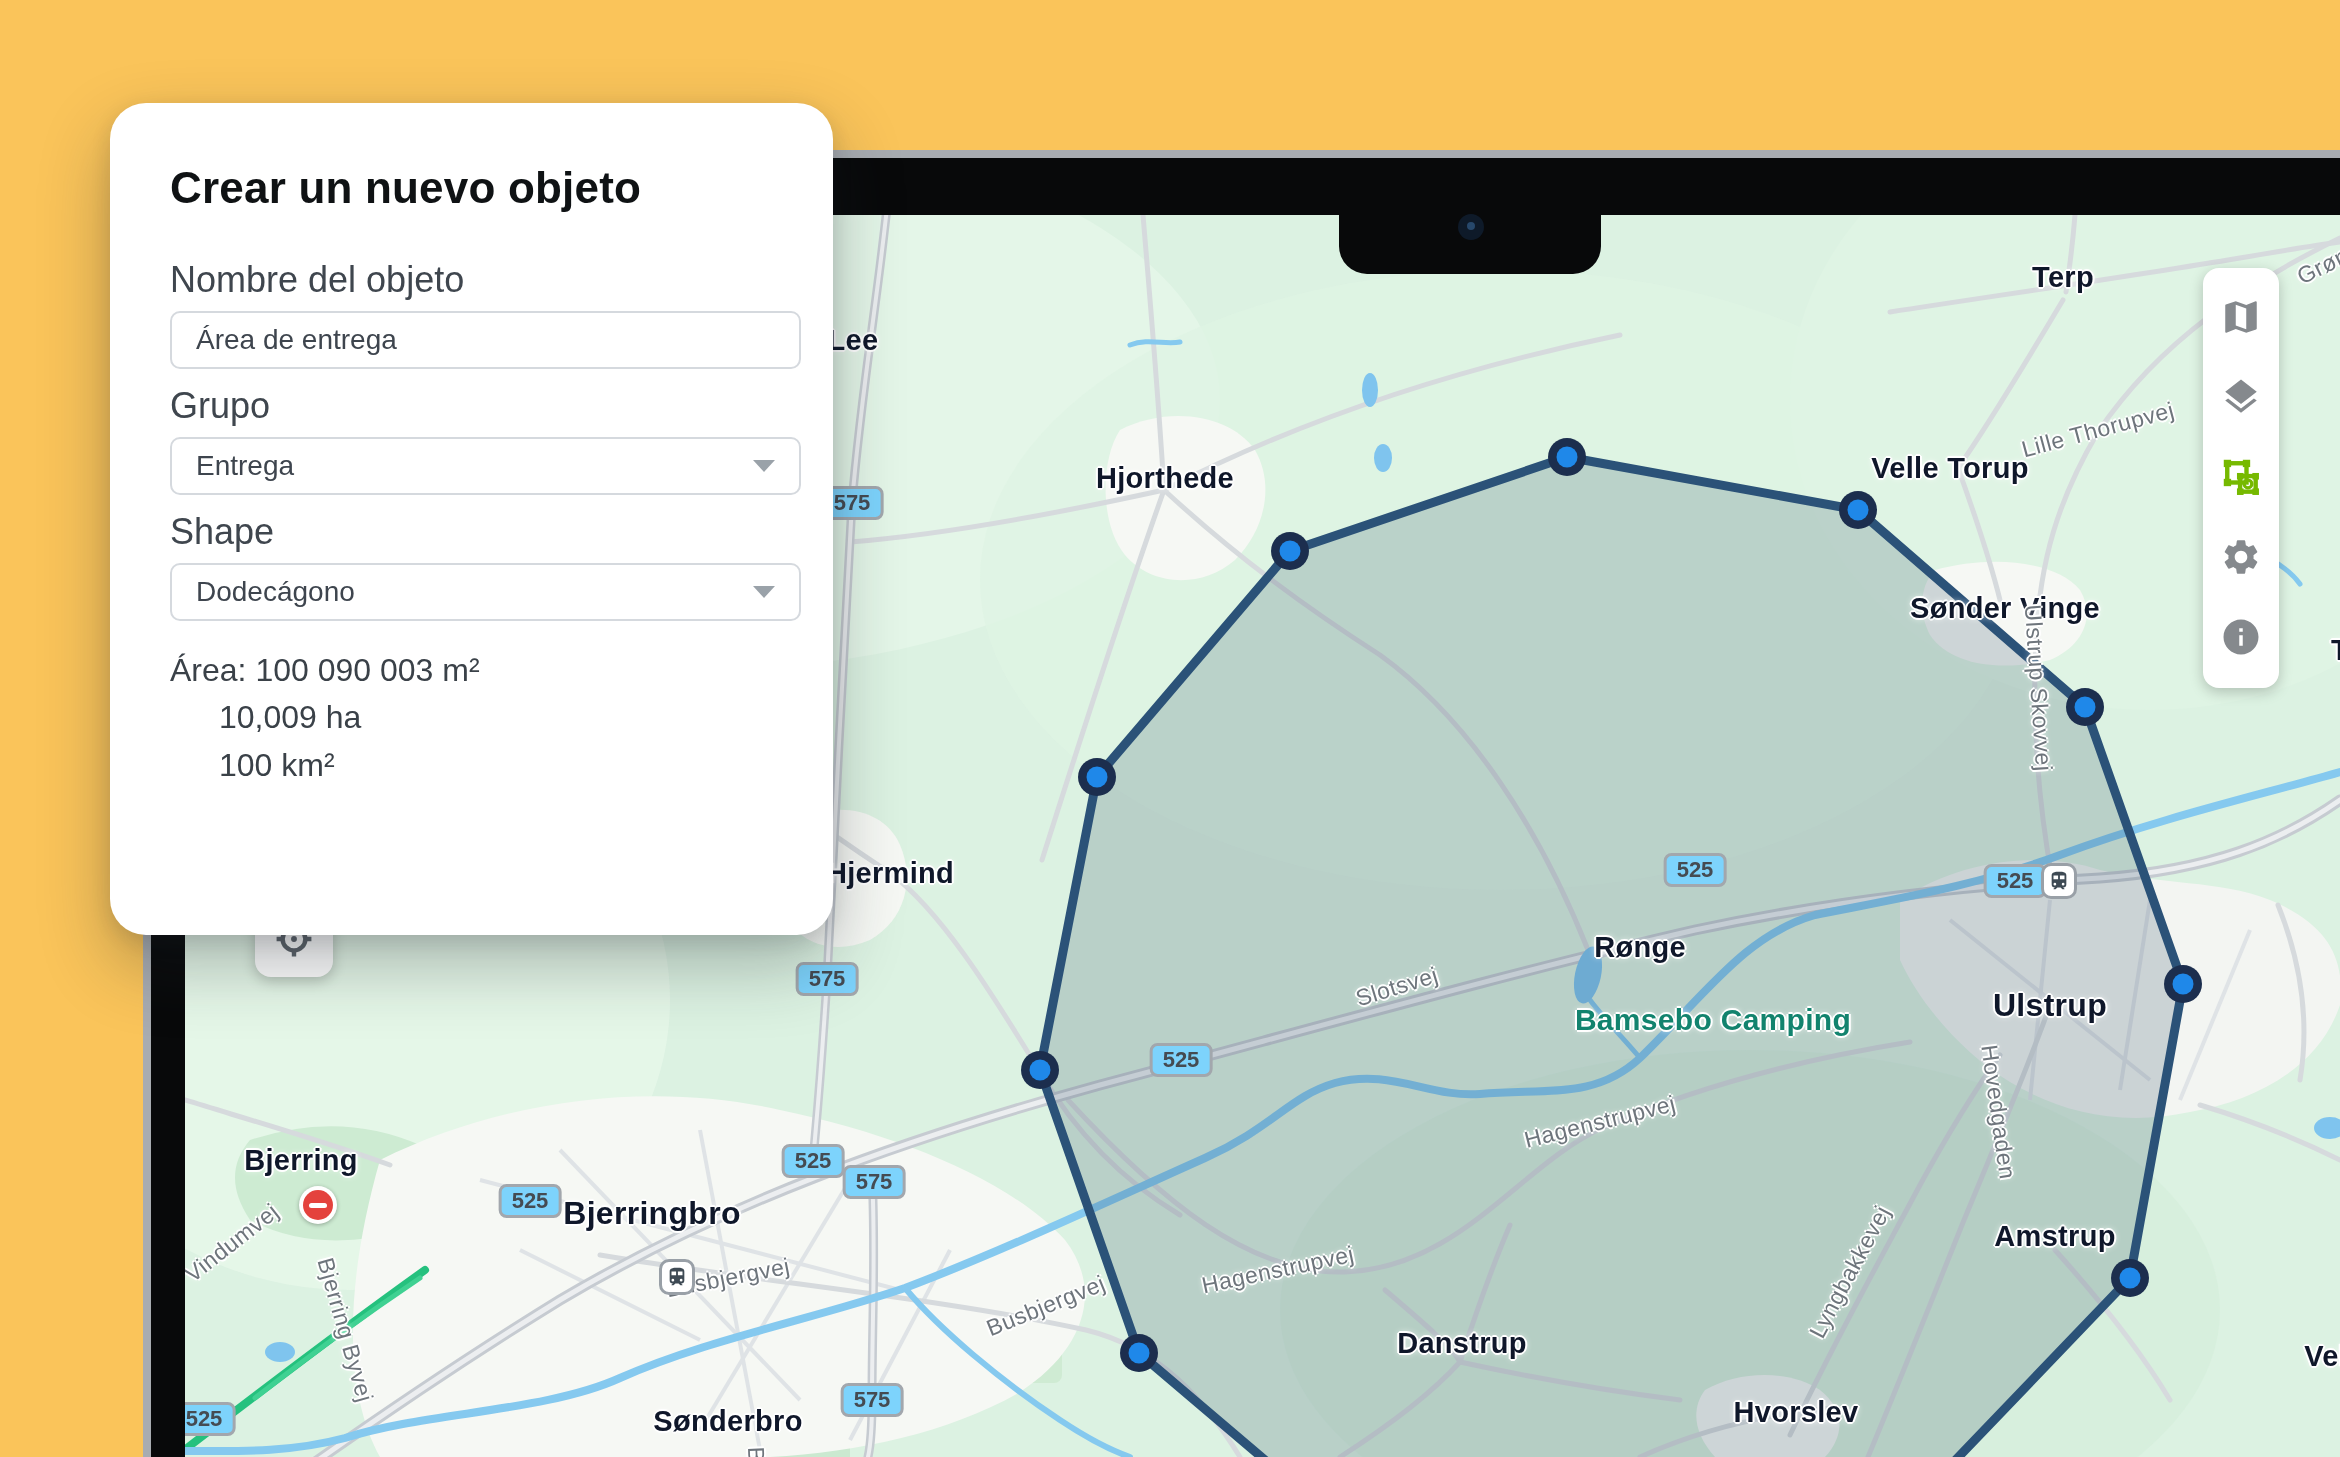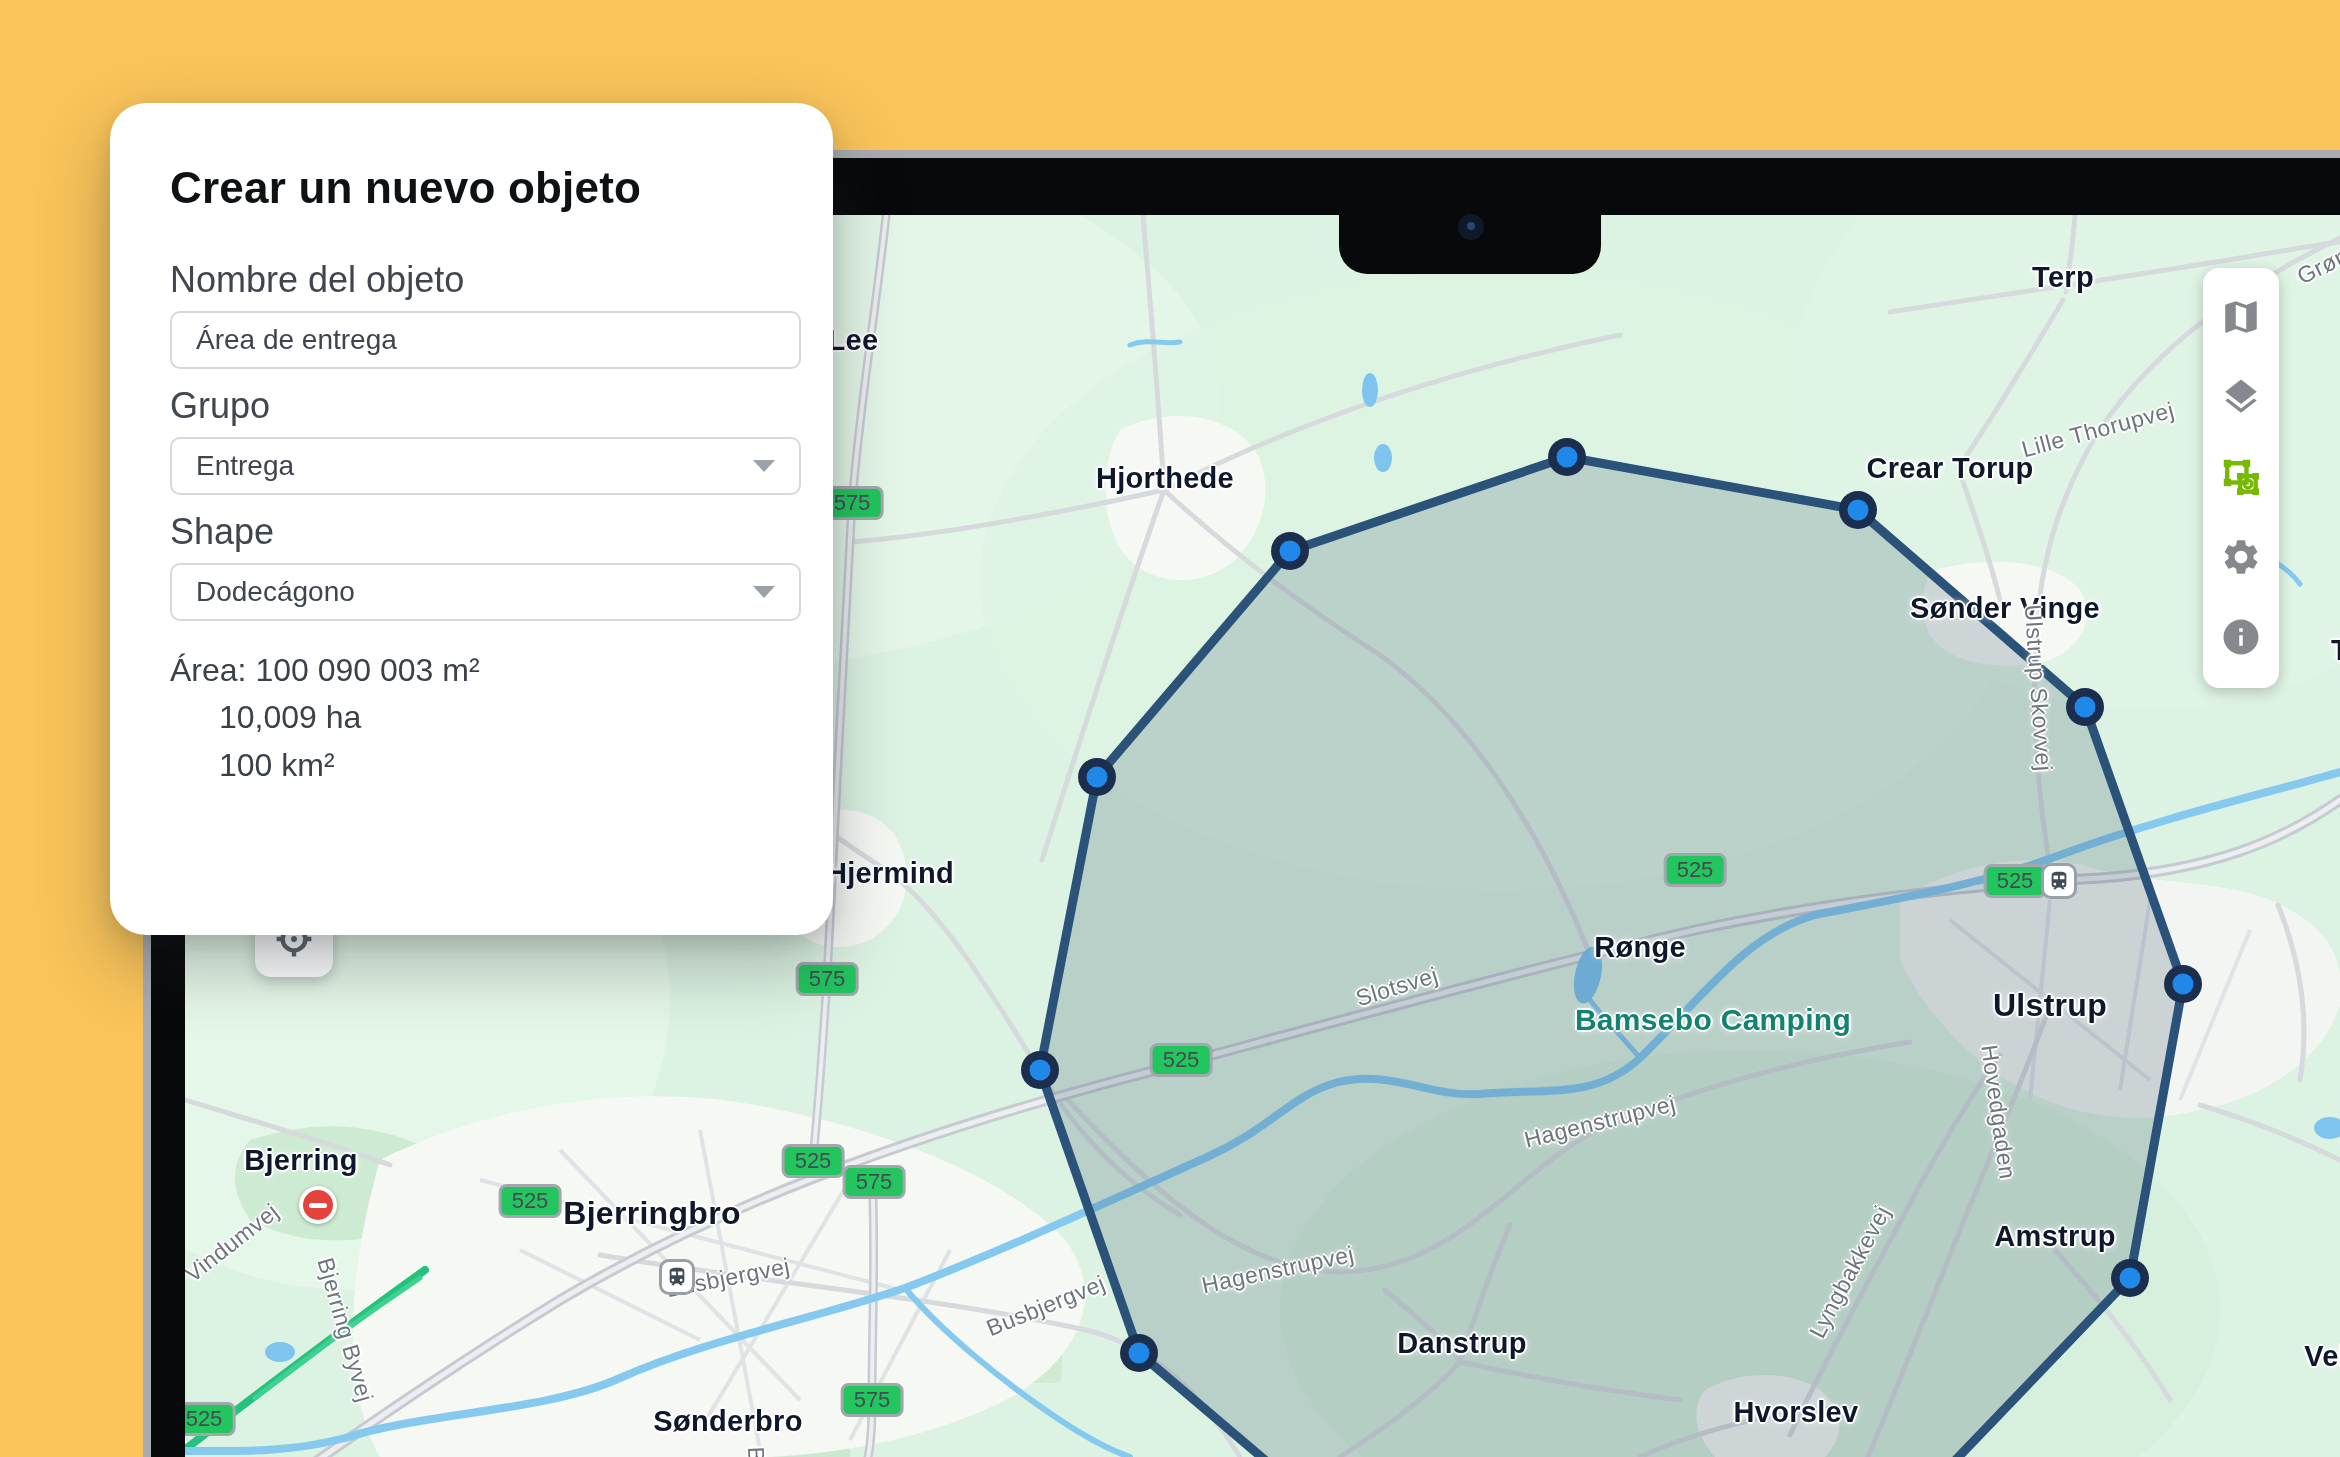--- a/index.html
+++ b/index.html
@@ -30,22 +30,22 @@
   .tlabel{position:absolute;transform:translate(-50%,-50%);color:#0f172a;font-size:29px;font-weight:700;
     white-space:nowrap;letter-spacing:.3px;
     text-shadow:2px 0 0 #fff,-2px 0 0 #fff,0 2px 0 #fff,0 -2px 0 #fff,
       1px 1px 0 #fff,-1px -1px 0 #fff,1px -1px 0 #fff,-1px 1px 0 #fff,0 0 7px #fff;}
   .rlabel{position:absolute;transform:translate(-50%,-50%);color:#6E757C;font-size:23px;font-weight:400;
     white-space:nowrap;letter-spacing:.5px;
     text-shadow:2px 0 0 #fff,-2px 0 0 #fff,0 2px 0 #fff,0 -2px 0 #fff,0 0 6px #fff;}
   .poi{position:absolute;transform:translate(-50%,-50%);color:#12836E;font-size:30px;font-weight:700;
     white-space:nowrap;letter-spacing:.3px;
     text-shadow:2px 0 0 #fff,-2px 0 0 #fff,0 2px 0 #fff,0 -2px 0 #fff,0 0 6px #fff;}
-  .shield{position:absolute;transform:translate(-50%,-50%);background:#22c55e;border:3px solid #A2A7AD;
-    border-radius:8px;font-size:22px;font-weight:400;color:#454B52;padding:1px 10px;white-space:nowrap;}
+  .shield{position:absolute;transform:translate(-50%,-50%);background:#7dd3fc;border:3px solid #A2A7AD;
+    border-radius:8px;font-size:22px;font-weight:700;color:#454B52;padding:1px 10px;white-space:nowrap;}
   .station{position:absolute;transform:translate(-50%,-50%);width:36px;height:36px;background:#fff;
     border:3px solid #99A0A7;border-radius:10px;display:flex;align-items:center;justify-content:center;box-sizing:border-box;}
   .noentry{position:absolute;transform:translate(-50%,-50%);width:38px;height:38px;background:#fff;border-radius:50%;
     display:flex;align-items:center;justify-content:center;box-shadow:0 1px 4px rgba(0,0,0,.3);}
   .noentry .inner{width:30px;height:30px;border-radius:50%;background:#E4423D;position:relative;}
   .noentry .inner::after{content:"";position:absolute;left:6px;top:12.5px;width:18px;height:5px;background:#fff;border-radius:2.5px;}
   
   .left-toolbar{position:absolute;left:70px;top:543px;width:78px;height:219px;background:#fff;border-radius:16px;
     box-shadow:0 4px 14px rgba(0,0,0,.22);display:flex;flex-direction:column;align-items:center;
     justify-content:space-between;padding:14px 0;box-sizing:border-box;z-index:10;}
@@ -172,21 +172,21 @@
   </svg>
 
   <svg class="layer" id="svg-poly" width="2155" height="1242" viewBox="185 215 2155 1242">
     <polygon id="drawn-polygon" points="1567,457 1858,510 2085,707 2183,984 2130,1278 1923,1494 1643,1591 1352,1534 1139,1353 1040,1070 1097,777 1290,551" fill="rgba(47,77,99,0.20)" stroke="#2B5278" stroke-width="9" stroke-linejoin="round"></polygon>
   </svg>
 
   <div id="labels">
       <div class="tlabel" style="left: 668px; top: 125px;">Lee</div>
       <div class="tlabel" style="left: 980px; top: 263px;">Hjorthede</div>
       <div class="tlabel" style="left: 1878px; top: 62px;">Terp</div>
-      <div class="tlabel" style="left: 1765px; top: 253px;">Crear Torup</div>
+      <div class="tlabel" style="left: 1765px; top: 253px;">Velle Torup</div>
       <div class="tlabel" style="left: 1820px; top: 393px;">Sønder Vinge</div>
       <div class="tlabel" style="left: 705px; top: 658px;">Hjermind</div>
       <div class="tlabel" style="left: 1455px; top: 732px;">Rønge</div>
       <div class="tlabel" style="font-size: 32px; left: 1865px; top: 790px;">Ulstrup</div>
       <div class="tlabel" style="left: 116px; top: 945px;">Bjerring</div>
       <div class="tlabel" style="font-size: 32px; left: 467px; top: 998px;">Bjerringbro</div>
       <div class="tlabel" style="left: 543px; top: 1206px;">Sønderbro</div>
       <div class="tlabel" style="left: 1277px; top: 1128px;">Danstrup</div>
       <div class="tlabel" style="left: 1597px; top: 1197px; padding-left: 28px;">Hvorslev</div>
       <div class="tlabel" style="left: 1870px; top: 1021px;">Amstrup</div>

